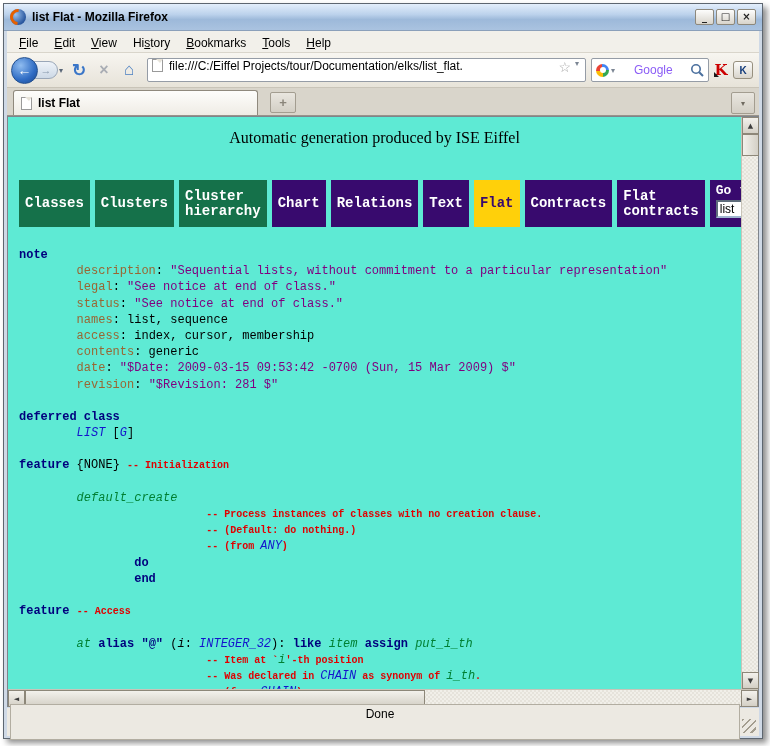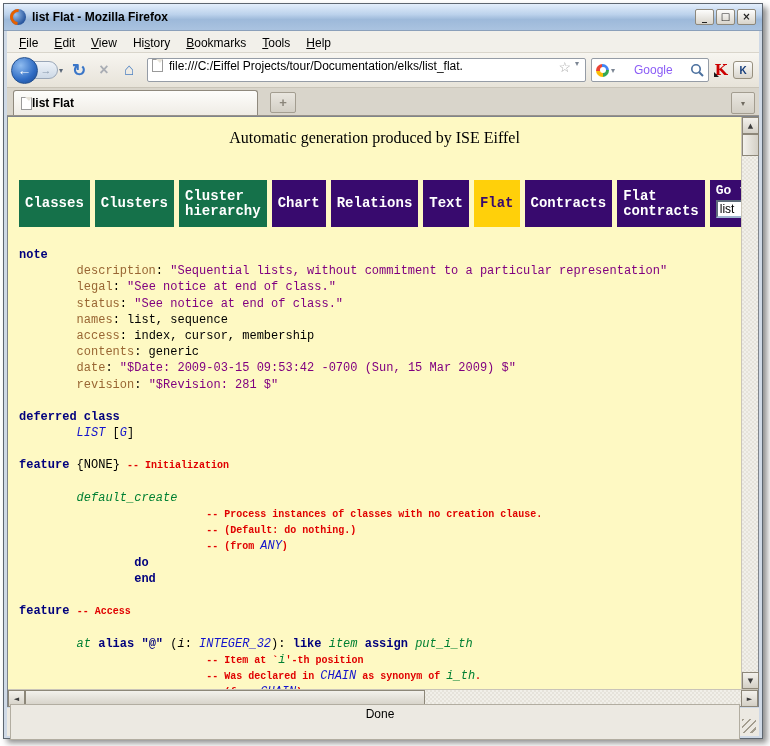--- a/index.html
+++ b/index.html
@@ -67,31 +67,31 @@
   .kasp::after { content:""; position:absolute; left:1px; bottom:1px; border-left:5px solid #1a1a1a;
           border-top:5px solid transparent; }
   .kbtn { width:20px; height:18px; font-size:10px; font-weight:bold; color:#123a7a;
           background:linear-gradient(#fcfcfb,#d9d5cc); border:1px solid #97907f; border-radius:3px; margin-right:2px;}
 
   
   .tabbar { position:absolute; left:3px; right:3px; top:84px; height:28px; background:#d9d5cb;
             border-bottom:1px solid #99938a; display:flex; align-items:flex-end; padding:3px 4px 0 6px; }
   .tab { height:25px; width:245px; background:linear-gradient(#fdfdfb,#efece5);
          border:1px solid #8f897d; border-bottom:none; border-radius:3px 3px 0 0;
-         display:flex; align-items:center; padding:0 7px; }
+         display:flex; align-items:center; padding:0 7px; gap:6px; }
   .tab-label { font-size:12px; font-weight:bold; color:#000; }
   .newtab { width:26px; height:21px; margin-left:12px; margin-bottom:2px; color:#8a857a; font-size:13px; font-weight:bold;
             background:linear-gradient(#e9e6df,#d3cfc5); border:1px solid #a39d90; border-radius:2px; }
   .tab-dd { position:absolute; right:4px; top:4px; width:24px; height:22px; color:#6f6a60; font-size:8px;
             background:linear-gradient(#e9e6df,#d3cfc5); border:1px solid #a39d90; border-radius:2px; }
 
   
   .viewport { position:absolute; left:3px; right:3px; top:112px; height:591px;
               border:1px solid #7f848b; background:#fff; }
-  .page-area { position:absolute; left:0; top:0; right:17px; bottom:17px; background:#fef9c3; overflow:hidden; }
+  .page-area { position:absolute; left:0; top:0; right:17px; bottom:17px; background:#5eead4; overflow:hidden; }
 
   .doc-title { position:absolute; top:12px; left:0; right:0; text-align:center;
                font-family:"Liberation Serif", serif; font-size:16px; color:#000; }
 
   .btn-row { position:absolute; top:63px; left:11px; right:-80px; display:flex; gap:5px; height:47px; }
   .nav-btn { color:#fff; font-family:"Liberation Mono", monospace; font-size:14px; font-weight:bold;
              padding:2px 6px; display:flex; flex-direction:column; justify-content:center; line-height:15px; white-space:nowrap; }
   .goto-box { color:#fff; font-family:"Liberation Mono", monospace; font-size:13px; font-weight:bold;
               padding:3px 6px; width:102px; line-height:15px; }
   .goto-box input { width:90px; height:18px; margin-top:2px; border:2px inset #9fb6cf;

